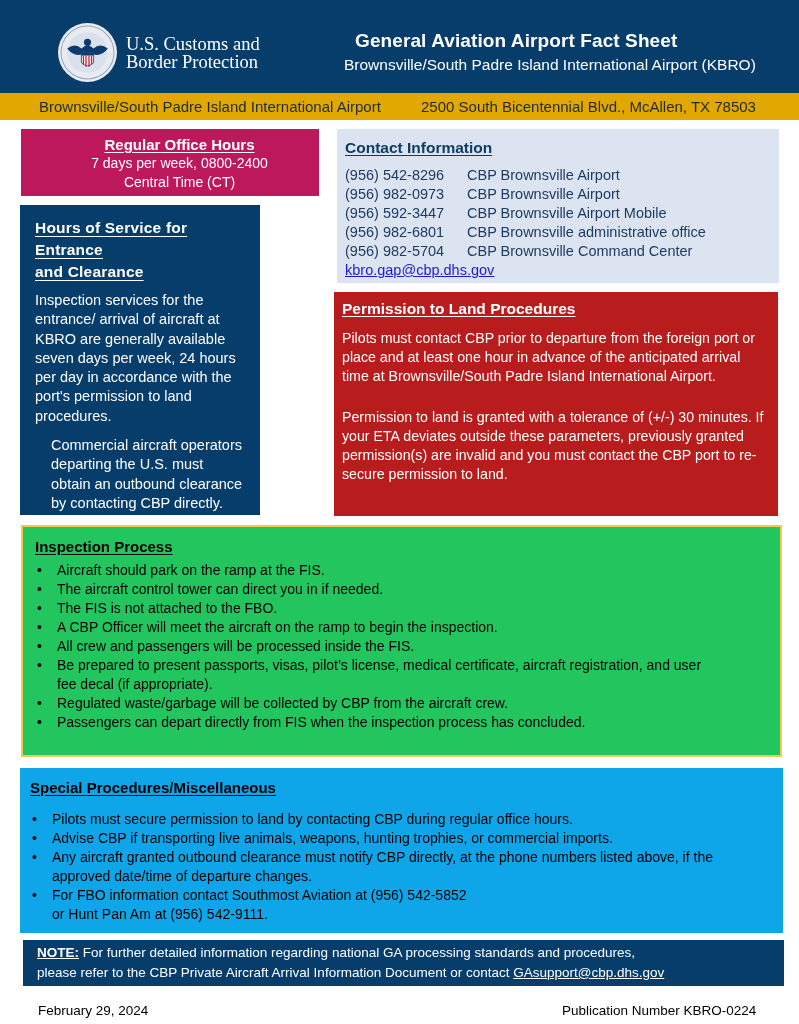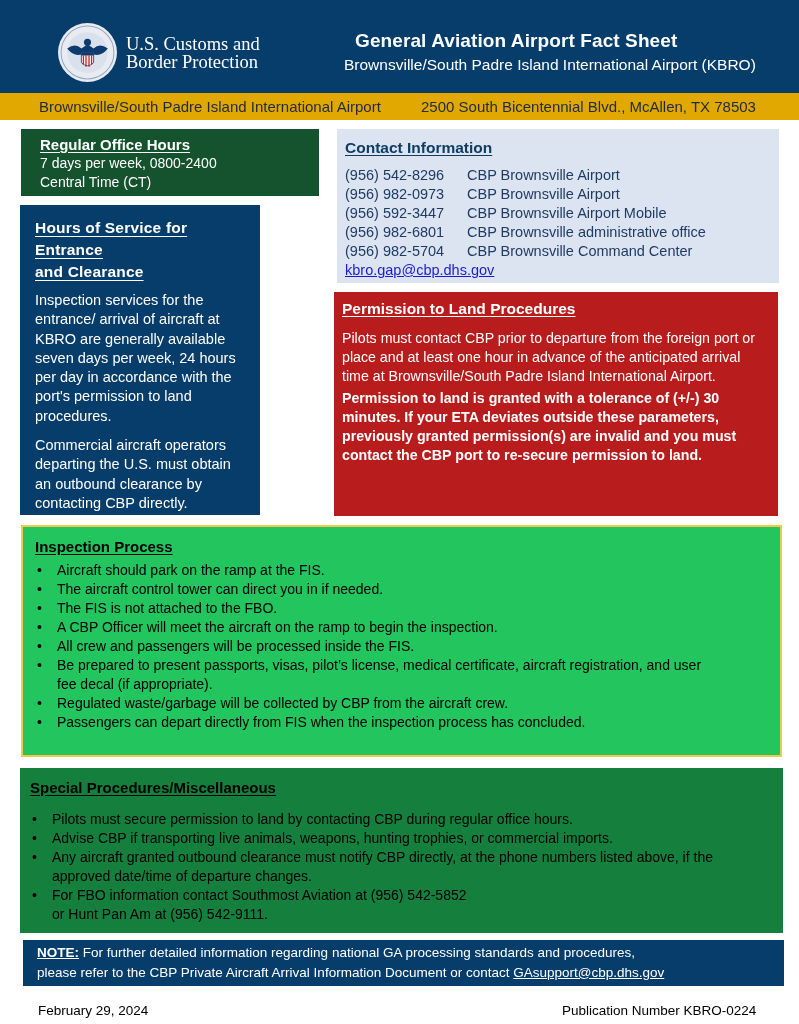--- a/index.html
+++ b/index.html
@@ -9,47 +9,47 @@
   .header { position: absolute; left: 0; top: 0; width: 799px; height: 93px; background: #073d6a; }
   .seal { position: absolute; left: 57px; top: 22px; width: 61px; height: 61px; }
   .agency { position: absolute; left: 126px; top: 35px; color: #fff; font-family: "Liberation Serif", serif; font-size: 18.5px; line-height: 18px; }
   .doc-title { position: absolute; left: 355px; top: 30px; color: #fff; font-weight: bold; font-size: 19px; letter-spacing: 0.1px; }
   .doc-subtitle { position: absolute; left: 344px; top: 56px; color: #fff; font-size: 15.5px; }
 
   .goldbar { position: absolute; left: 0; top: 93px; width: 799px; height: 27px; background: #e0a800; }
   .goldbar span { position: absolute; top: 5px; font-size: 15px; color: #1f2a3a; }
 
   .box { position: absolute; }
-  .office { left: 21px; top: 129px; width: 298px; height: 67px; background: #14532d; color: #fff; padding: 6px 0 0 19px; }
+  .office { left: 21px; top: 129px; width: 298px; height: 67px; background: #be185d; color: #fff; padding: 6px 0 0 19px; text-align: center; }
   .office h3 { font-size: 15px; font-weight: bold; text-decoration: underline; text-underline-offset: 2px; line-height: 19px; }
   .office p { font-size: 14px; line-height: 19px; }
 
   .service { left: 20px; top: 205px; width: 240px; height: 310px; background: #073d6a; color: #fff; padding: 12px 14px 0 15px; }
   .service h3 { font-size: 15.5px; font-weight: bold; text-decoration: underline; text-underline-offset: 3px; line-height: 22px; letter-spacing: 0.2px; }
   .service p { font-size: 14.5px; line-height: 19.3px; margin-top: 8px; }
-  .service p + p { margin-top: 10px; }
+  .service p + p { margin-top: 10px; margin-left: 16px; }
 
   .contact { left: 337px; top: 129px; width: 442px; height: 154px; background: #dde4f1; color: #1e3b63; padding: 9px 0 0 8px; }
   .contact h3 { font-size: 15.5px; font-weight: bold; text-decoration: underline; text-underline-offset: 2px; color: #0f3c64; line-height: 20px; margin-bottom: 8px; }
   .contact .row { font-size: 14.5px; line-height: 19px; white-space: nowrap; }
   .contact .phone { display: inline-block; width: 122px; }
   .contact a { color: #1a1ad6; font-size: 14.5px; line-height: 19px; text-decoration: underline; }
 
   .permission { left: 334px; top: 292px; width: 444px; height: 224px; background: #b91c1c; color: #fff; padding: 7px 10px 0 8px; }
   .permission h3 { font-size: 15.5px; font-weight: bold; text-decoration: underline; text-underline-offset: 2px; line-height: 20px; margin-bottom: 10px; }
   .permission p { font-size: 14.2px; line-height: 18.8px; }
-  .permission p + p { margin-top: 4px; font-weight: bold; }
+  .permission p + p { margin-top: 23px; }
 
   .inspection { left: 21px; top: 525px; width: 761px; height: 232px; background: #22c55e; border: 2px solid #f2c94a; padding: 10px 0 0 12px; }
   .inspection h3, .special h3 { font-size: 15px; font-weight: bold; text-decoration: underline; text-underline-offset: 2px; line-height: 20px; margin-bottom: 4px; }
   ul.bul { list-style: none; }
   ul.bul li { position: relative; padding-left: 22px; font-size: 14px; line-height: 19px; }
   ul.bul li::before { content: "\2022"; position: absolute; left: 2px; top: 0; }
 
-  .special { left: 20px; top: 768px; width: 763px; height: 165px; background: #15803d; padding: 10px 0 0 10px; }
+  .special { left: 20px; top: 768px; width: 763px; height: 165px; background: #0ea5e9; padding: 10px 0 0 10px; }
   .special h3 { margin-bottom: 12px; }
 
   .note { left: 23px; top: 940px; width: 761px; height: 46px; background: #073d6a; color: #fff; padding: 3px 0 0 14px; font-size: 13.5px; line-height: 19.5px; }
   .note .lbl { font-weight: bold; text-decoration: underline; }
   .note .mail { text-decoration: underline; }
 
   .foot { position: absolute; top: 1003px; font-size: 13.5px; }
 </style>
 </head>
 <body>

